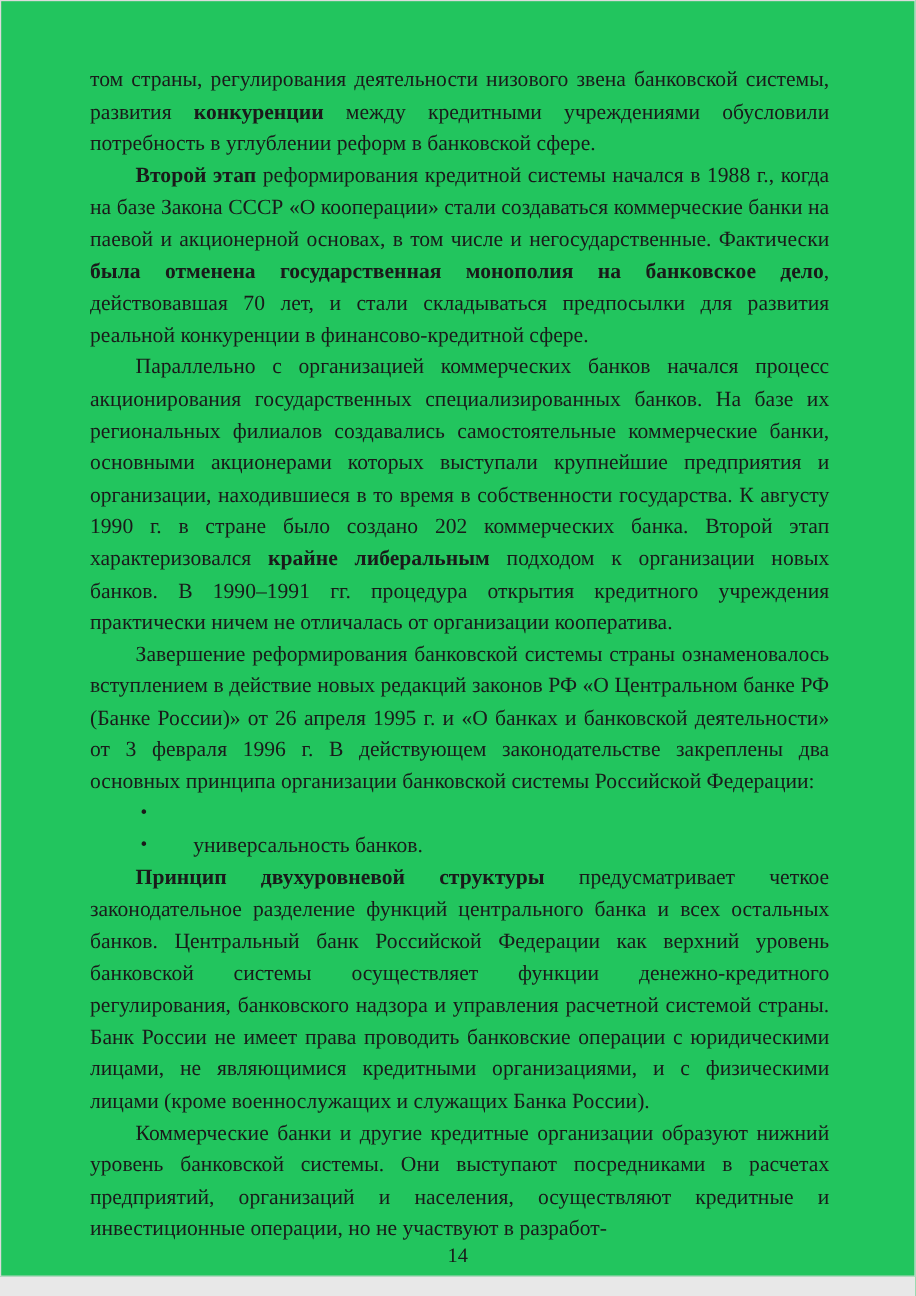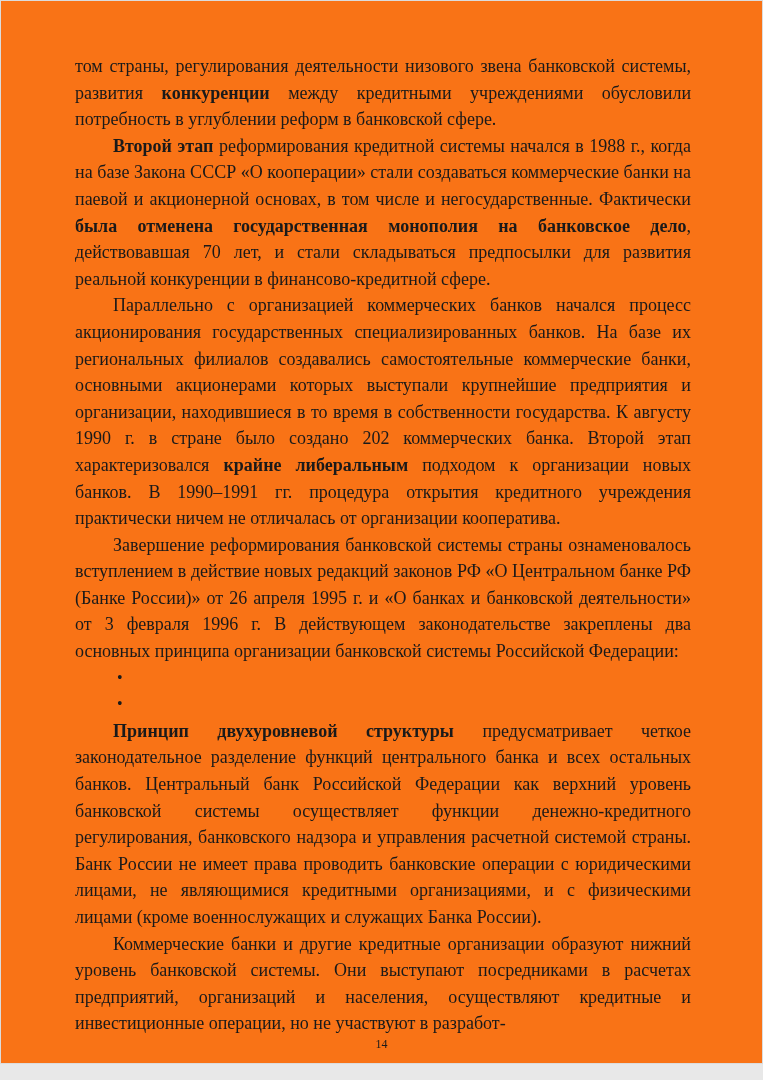--- a/index.html
+++ b/index.html
@@ -5,21 +5,21 @@
   html, body {
     margin: 0;
     padding: 0;
     background: #e8e8e8;
   }
   .page {
     position: relative;
     width: 763px;
     height: 1064px;
     margin: 0 auto;
-    background: #f97316;
+    background: #22c55e;
     box-sizing: border-box;
     border: 1px solid #dcdcdc;
     overflow: hidden;
     font-family: "Liberation Serif", "DejaVu Serif", serif;
     color: #1a1a1a;
   }
   .content {
     position: absolute;
     left: 74px;
     top: 52px;
@@ -50,36 +50,37 @@
   }
   .bullet-text {
     flex: 1 1 auto;
   }
   .page-number {
     position: absolute;
     left: 0;
     top: 1036px;
     width: 100%;
     text-align: center;
-    font-size: 12px;
+    font-size: 17px;
     color: #1a1a1a;
   }
 </style>
 </head>
 <body>
 
 <div class="page">
   <div class="content">
       <p class="para"><span>том страны, регулирования деятельности низового звена банковской системы, развития </span><b>конкуренции</b><span> между кредитными учреждениями обусловили потребность в углублении реформ в банковской сфере.</span></p>
       <p class="para indent"><b>Второй этап</b><span> реформирования кредитной системы начался в 1988 г., когда на базе Закона СССР «О кооперации» стали создаваться коммерческие банки на паевой и акционерной основах, в том числе и негосударственные. Фактически </span><b>была отменена государственная монополия на банковское дело</b><span>, действовавшая 70 лет, и стали складываться предпосылки для развития реальной конкуренции в финансово-кредитной сфере.</span></p>
       <p class="para indent"><span>Параллельно с организацией коммерческих банков начался процесс акционирования государственных специализированных банков. На базе их региональных филиалов создавались самостоятельные коммерческие банки, основными акционерами которых выступали крупнейшие предприятия и организации, находившиеся в то время в собственности государства. К августу 1990 г. в стране было создано 202 коммерческих банка. Второй этап характеризовался </span><b>крайне либеральным</b><span> подходом к организации новых банков. В 1990–1991 гг. процедура открытия кредитного учреждения практически ничем не отличалась от организации кооператива.</span></p>
       <p class="para indent"><span>Завершение реформирования банковской системы страны ознаменовалось вступлением в действие новых редакций законов РФ «О Центральном банке РФ (Банке России)» от 26 апреля 1995 г. и «О банках и банковской деятельности» от 3 февраля 1996 г. В действующем законодательстве закреплены два основных принципа организации банковской системы Российской Федерации:</span></p>
       <div class="bullet-row">
         <span class="bullet-marker">•</span>
       </div>
       <div class="bullet-row">
         <span class="bullet-marker">•</span>
+        <span class="bullet-text"><span>универсальность банков.</span></span>
       </div>
       <p class="para indent"><b>Принцип двухуровневой структуры</b><span> предусматривает четкое законодательное разделение функций центрального банка и всех остальных банков. Центральный банк Российской Федерации как верхний уровень банковской системы осуществляет функции денежно-кредитного регулирования, банковского надзора и управления расчетной системой страны. Банк России не имеет права проводить банковские операции с юридическими лицами, не являющимися кредитными организациями, и с физическими лицами (кроме военнослужащих и служащих Банка России).</span></p>
       <p class="para indent"><span>Коммерческие банки и другие кредитные организации образуют нижний уровень банковской системы. Они выступают посредниками в расчетах предприятий, организаций и населения, осуществляют кредитные и инвестиционные операции, но не участвуют в разработ-</span></p>
     </div>
   <div class="page-number">14</div>
 </div>
 
 </body></html>

